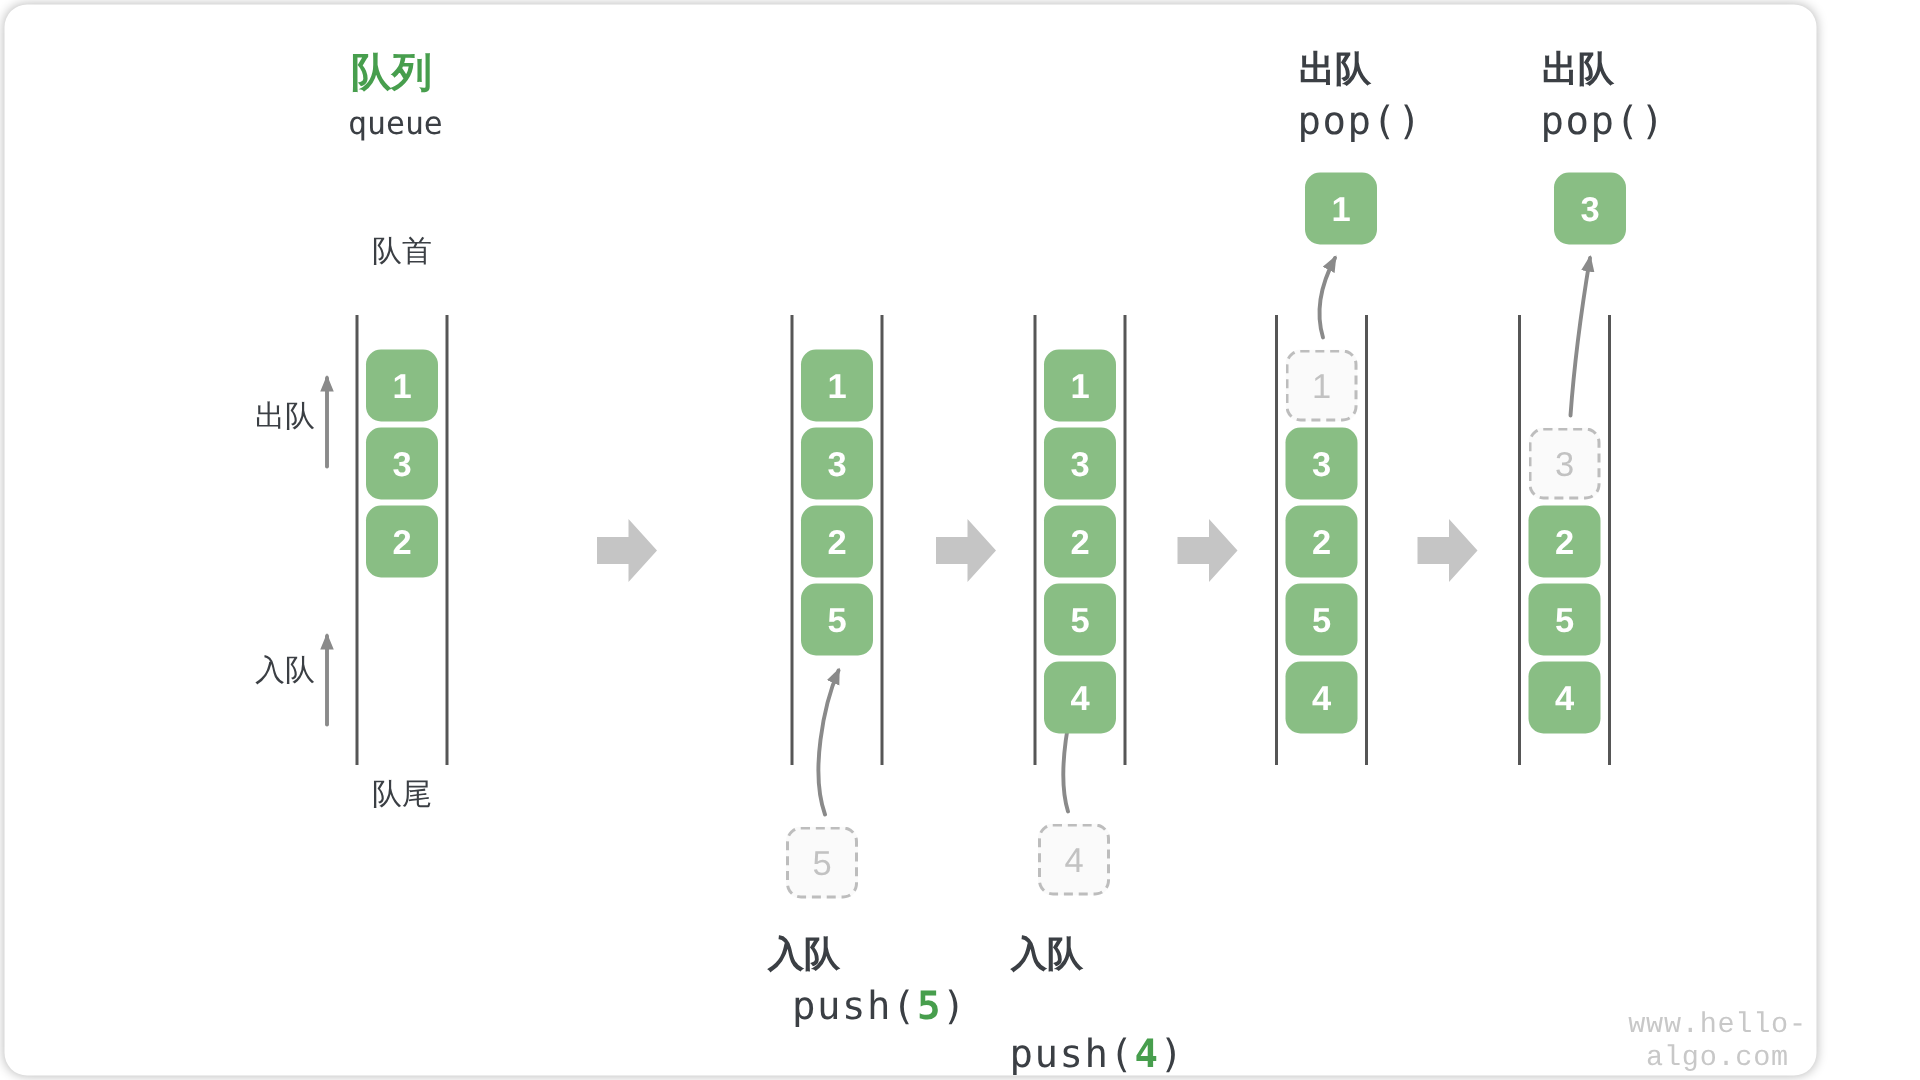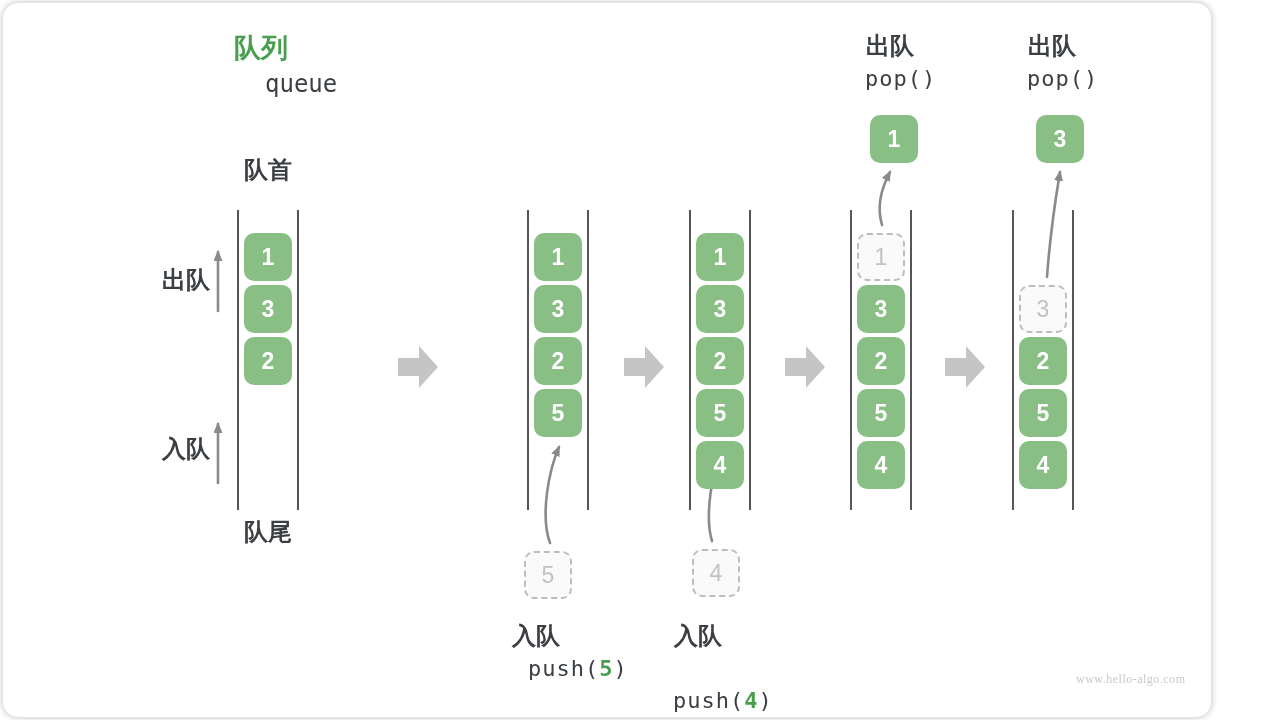--- a/index.html
+++ b/index.html
@@ -12,43 +12,43 @@
     --text-dark:#3B3F44;
     --watermark-gray:#C8C8C8;
   }
   *{margin:0;padding:0;box-sizing:border-box;}
   html,body{width:1280px;height:720px;background:#fff;overflow:hidden;}
   body{font-family:"Liberation Sans","DejaVu Sans",sans-serif;color:var(--text-dark);}
   .canvas{position:absolute;top:0;left:0;width:1214px;height:720px;}
   .card{position:absolute;top:3px;left:3px;right:3px;bottom:3px;background:#fff;
         border-radius:15px;box-shadow:0 0 7px rgba(0,0,0,.28);}
   .title-zh{position:absolute;left:234px;top:30px;font-size:27px;font-weight:700;color:var(--accent-green);}
-  .title-en{position:absolute;left:232px;top:70px;font-size:24px;
-            font-family:"DejaVu Sans Mono","Liberation Mono",monospace;color:var(--text-dark);margin-left:33px;}
-  .cn-label{position:absolute;font-size:24px;font-weight:700;color:var(--text-dark);}
+  .title-en{position:absolute;left:232px;top:70px;font-size:21px;
+            font-family:"DejaVu Sans Mono","Liberation Mono",monospace;color:var(--text-dark);}
+  .cn-label{position:absolute;font-size:20px;font-weight:400;color:var(--text-dark);}
   .col-cap{left:237px;width:62px;text-align:center;}
   .side-cap{left:148px;width:62px;text-align:right;}
   .queue-col{position:absolute;top:210px;width:62px;height:300px;
              border-left:2px solid var(--queue-wall);border-right:2px solid var(--queue-wall);}
   .cell{position:absolute;width:48px;height:48px;border-radius:10px;background:var(--cell-green);
         color:#fff;font-size:23px;font-weight:700;display:flex;align-items:center;justify-content:center;}
   .queue-col .cell{left:5px;}
   .slot-1{top:23px;} .slot-2{top:75px;} .slot-3{top:127px;} .slot-4{top:179px;} .slot-5{top:231px;}
   .ghost{background:#FAFAFA;border:2px dashed var(--ghost-border);color:#C2C2C2;font-weight:400;}
   .floating{position:absolute;}
   .op-name{position:absolute;font-size:24px;font-weight:700;color:var(--text-dark);}
-  .op-call{position:absolute;font-size:22px;font-family:"DejaVu Sans Mono","Liberation Mono",monospace;
+  .op-call{position:absolute;font-size:26px;font-family:"DejaVu Sans Mono","Liberation Mono",monospace;
            color:var(--text-dark);letter-spacing:1px;}
   .op-call .arg{color:var(--accent-green);font-weight:700;}
   .overlay{position:absolute;top:0;left:0;width:1280px;height:720px;pointer-events:none;}
   .thin-arrow{stroke:var(--thin-arrow);stroke-width:2.6;fill:none;stroke-linecap:round;}
   .block-arrow{fill:var(--block-arrow);}
   .ah{fill:var(--thin-arrow);}
-  .watermark{position:absolute;left:1076px;top:672px;font-size:12px;letter-spacing:.5px;
-             font-family:Liberation Serif, serif;color:var(--watermark-gray);}
+  .watermark{position:absolute;left:1076px;top:672px;font-size:19px;letter-spacing:.5px;
+             font-family:Liberation Mono, monospace;color:var(--watermark-gray);text-align:center;}
 </style>
 </head>
 <body>
 
 <div class="canvas">
   <div class="card"></div>
 
   <div class="title-zh">队列</div>
   <div class="title-en">queue</div>
 

